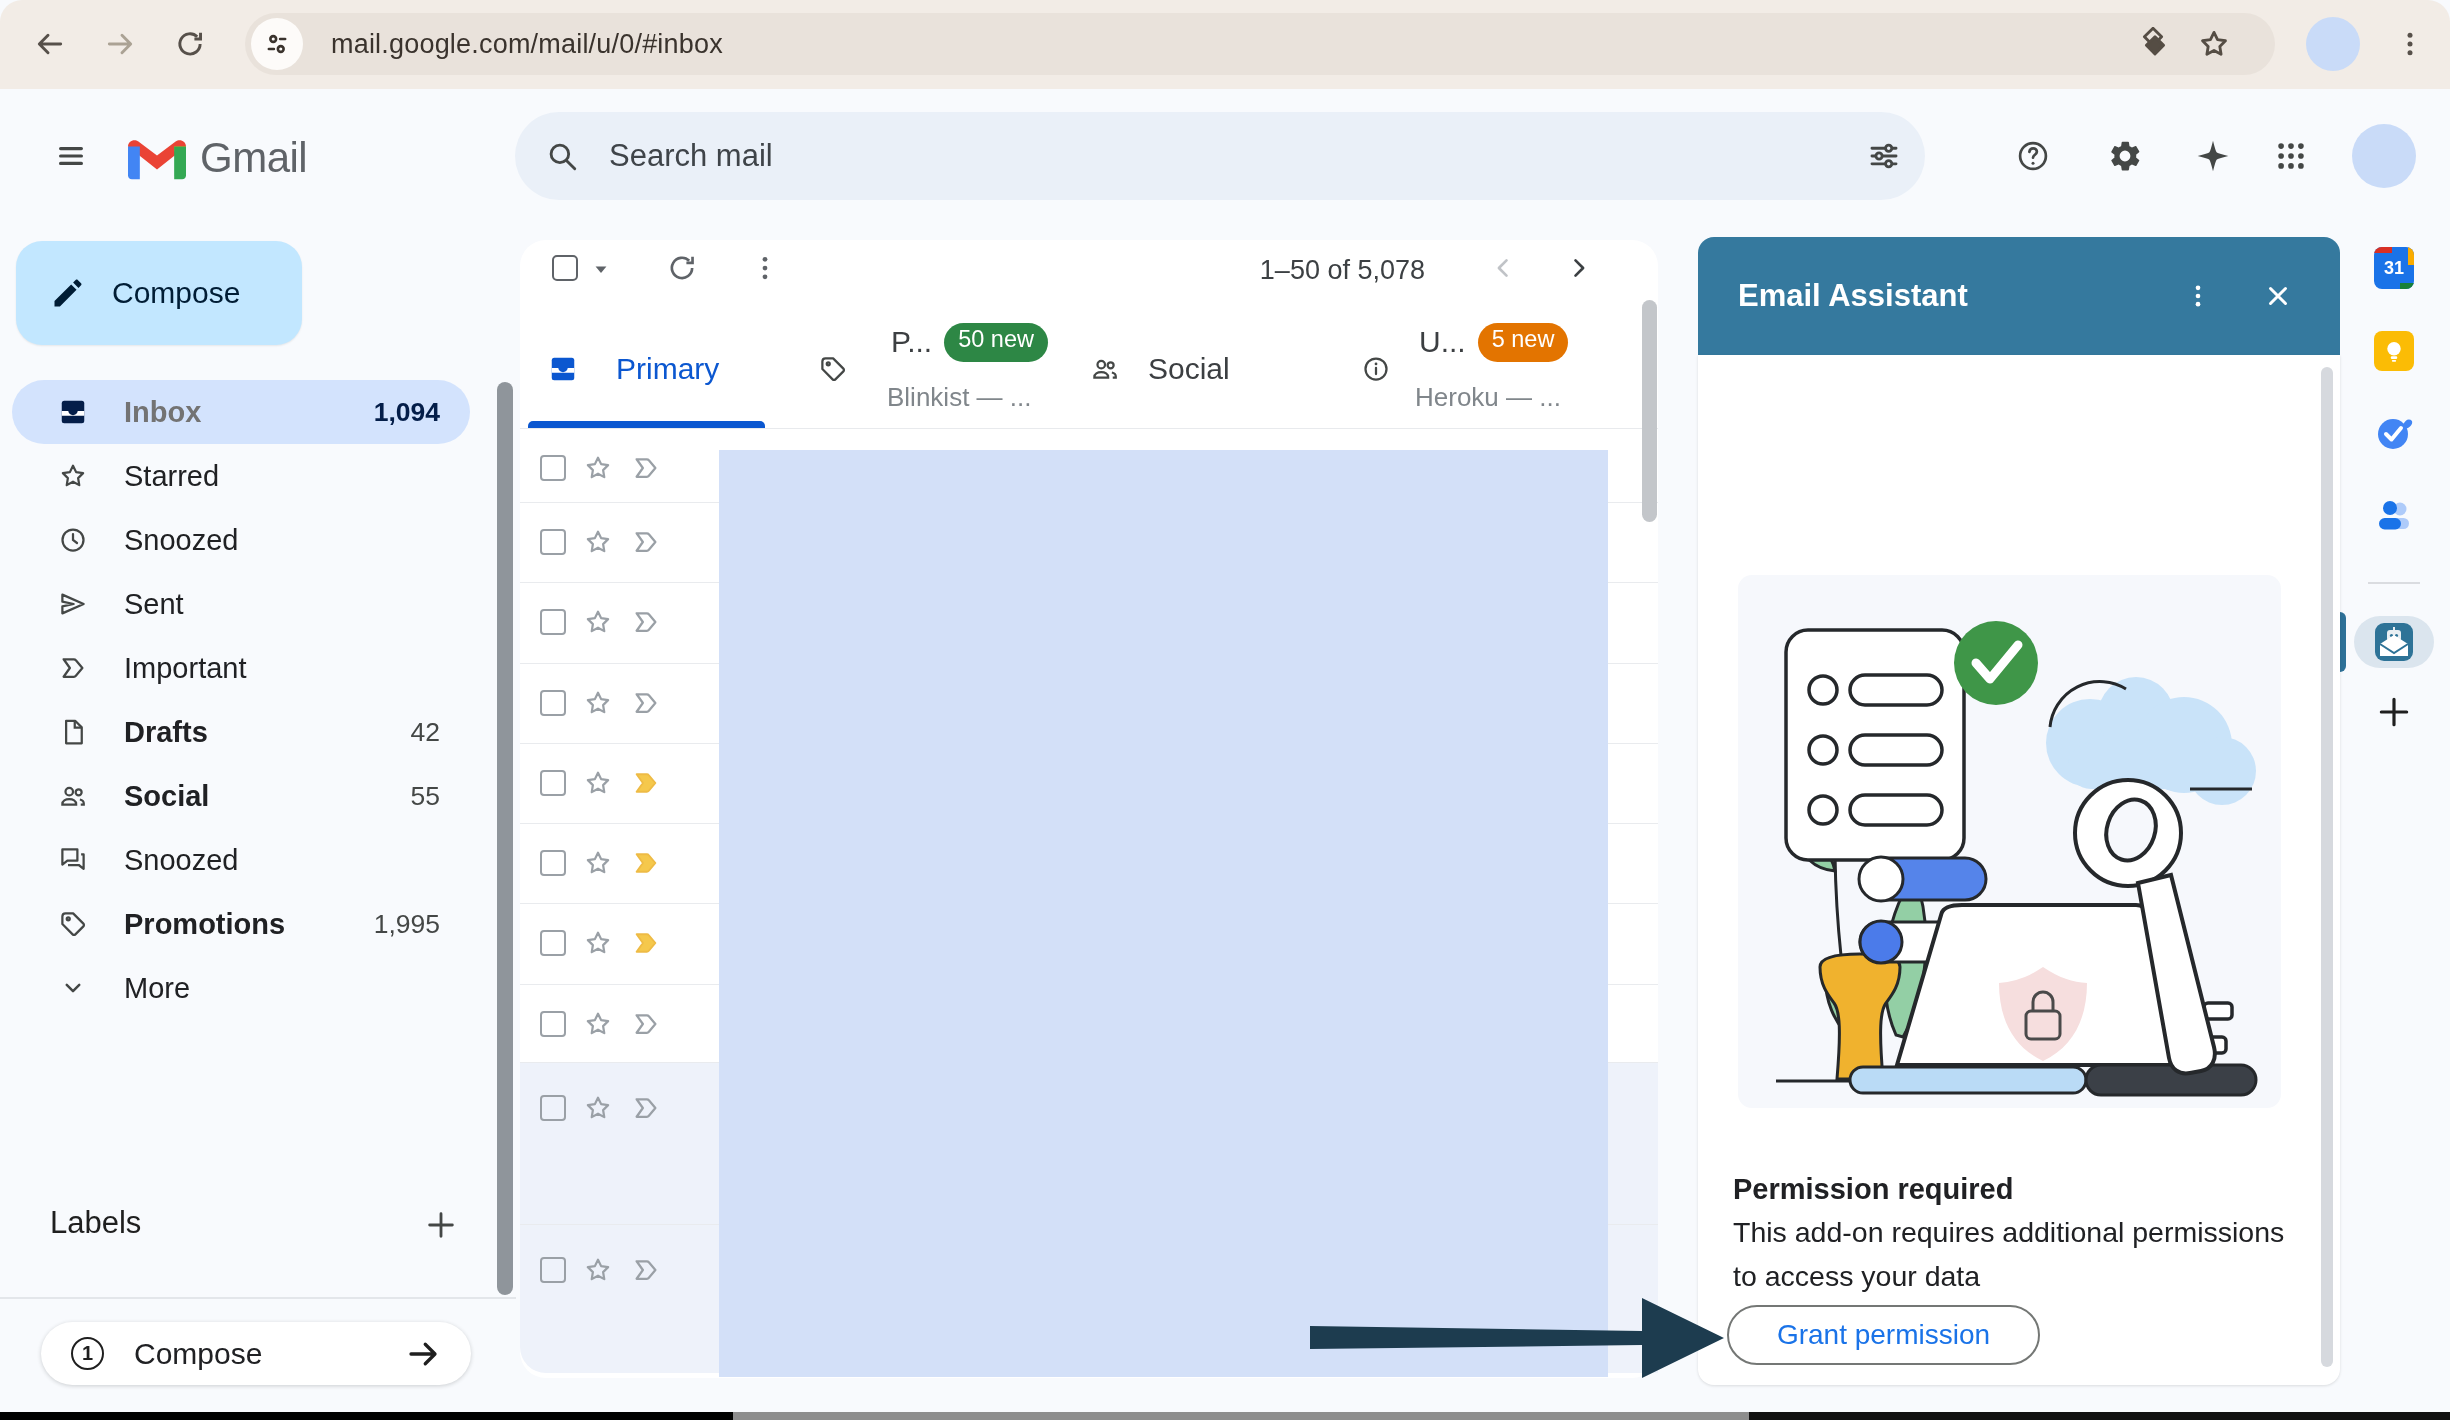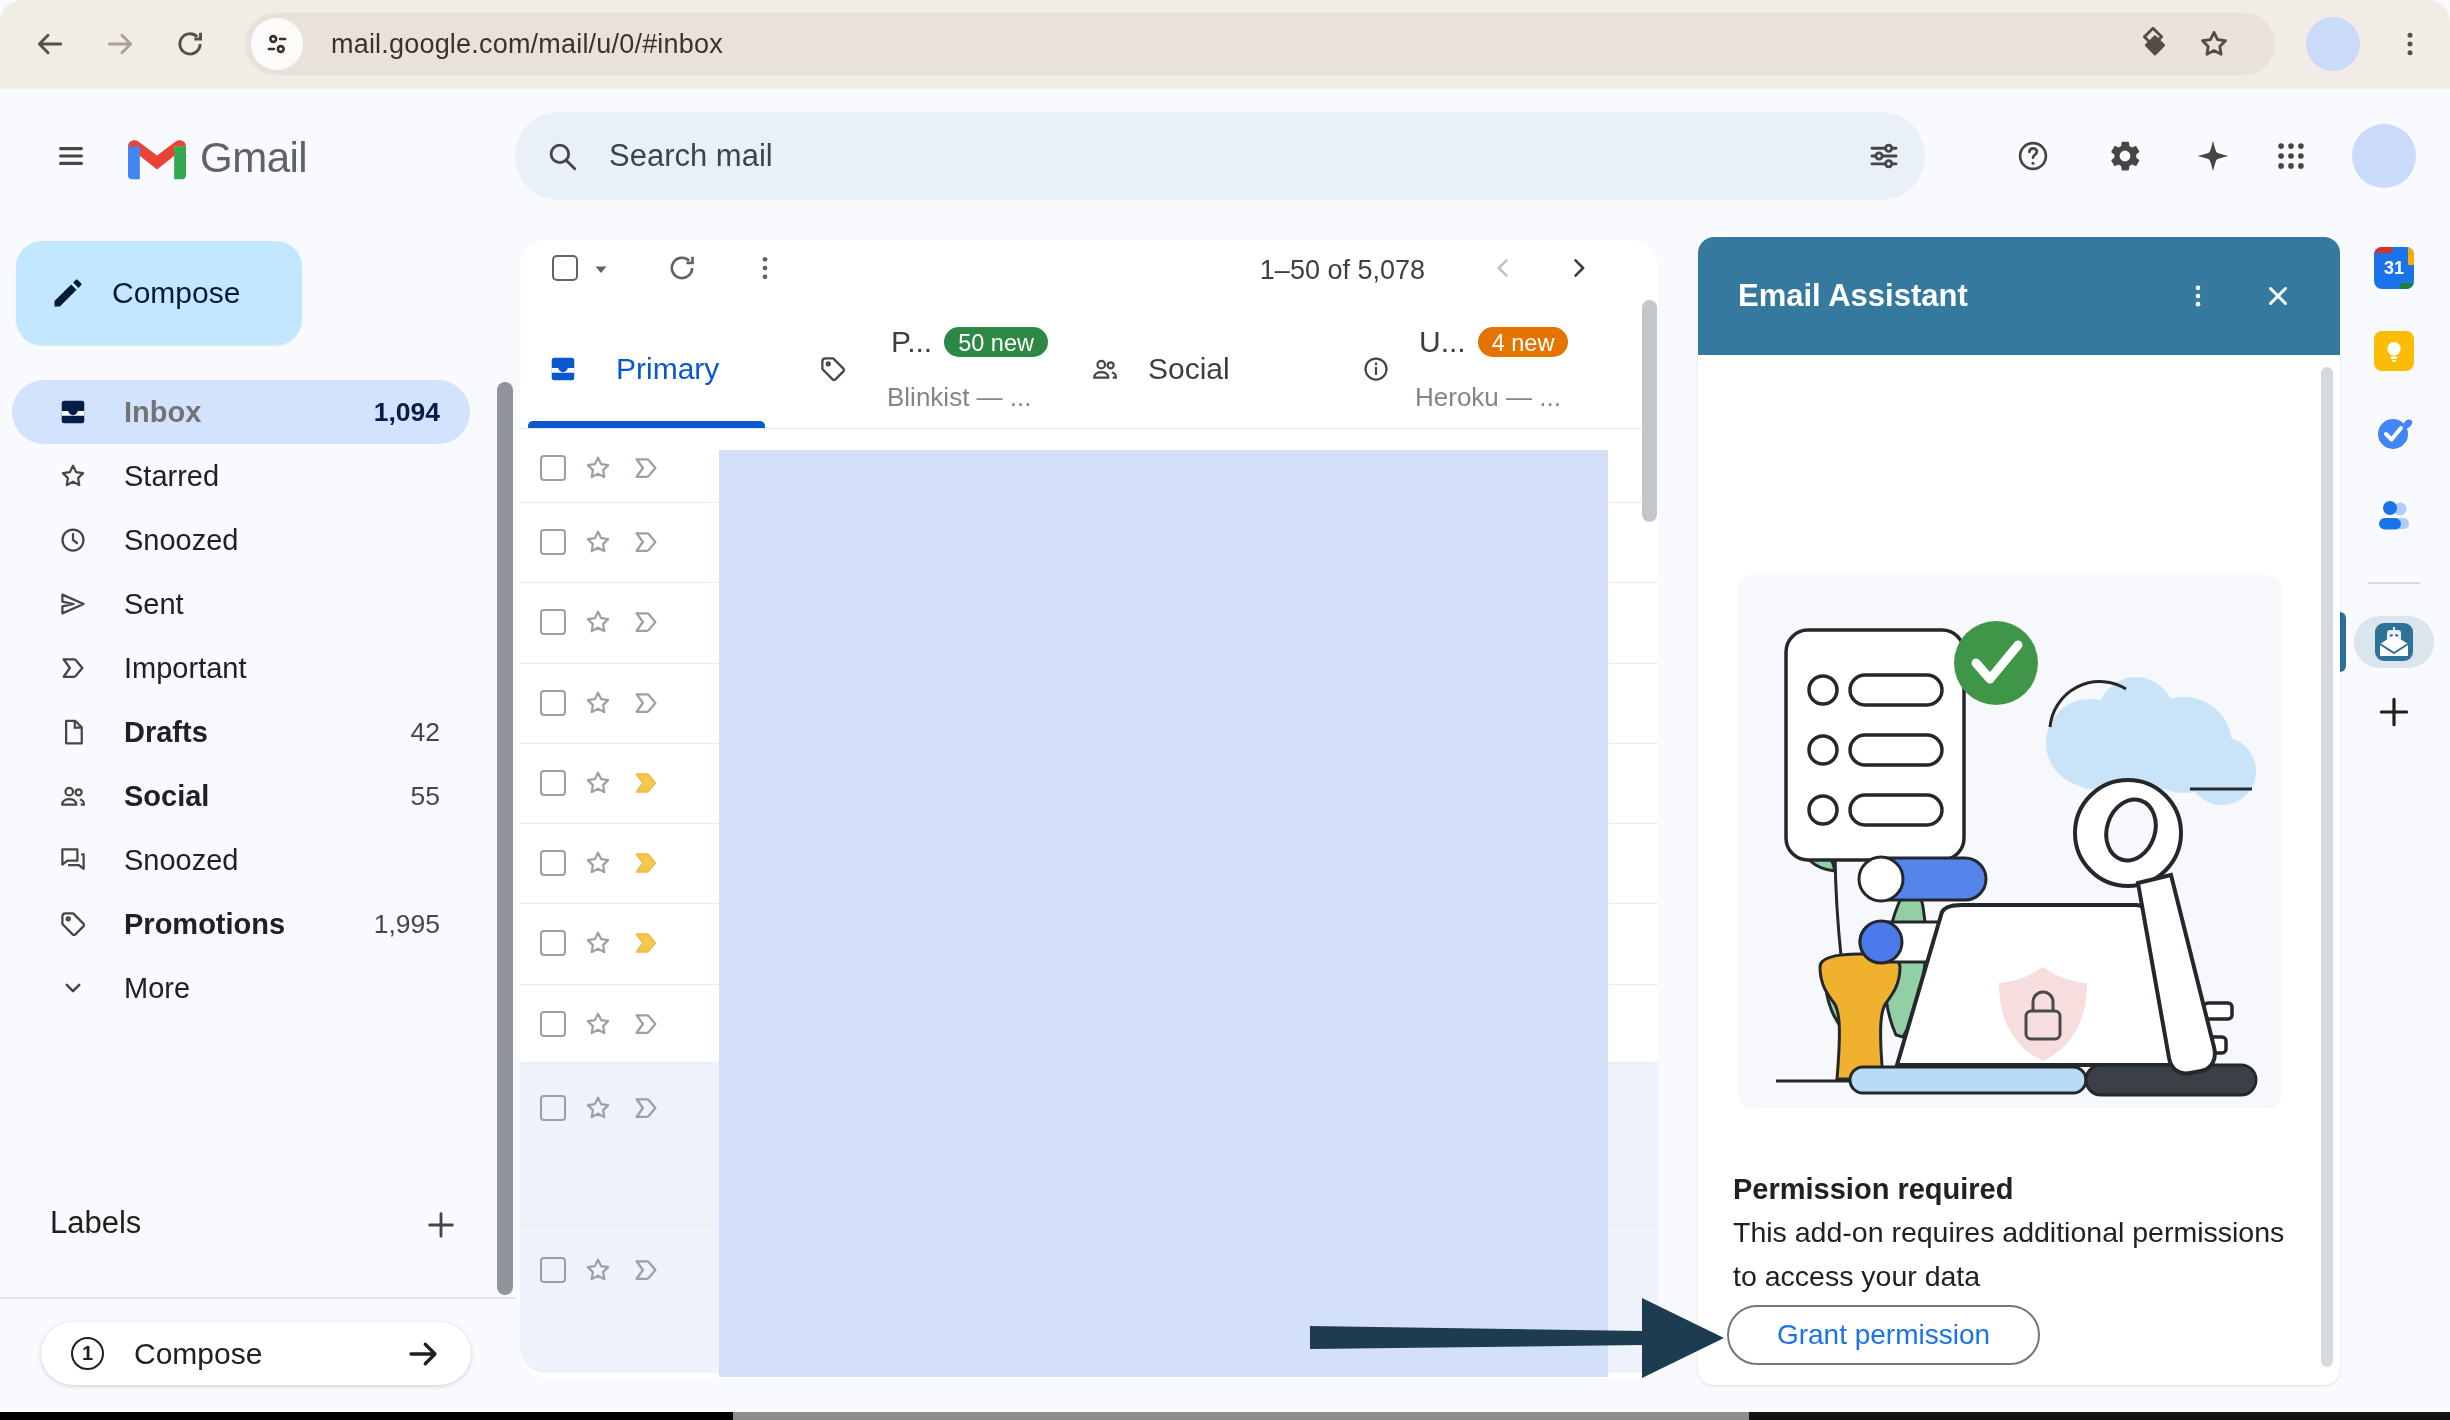--- a/index.html
+++ b/index.html
@@ -58,21 +58,21 @@
   .tb-caret{position:absolute;left:68px;top:16px;width:26px;height:26px;color:#5f6368;}
   .tb-btn{position:absolute;top:0;width:56px;height:56px;display:flex;align-items:center;justify-content:center;color:#5f6368;}
   .tb-range{position:absolute;left:700px;top:15px;width:205px;text-align:right;font-size:27px;color:#3c4043;}
   .tabs{position:absolute;left:0;top:70px;width:100%;height:118px;}
   .tab{position:absolute;top:0;height:118px;width:253px;}
   .tab-ico{position:absolute;top:44px;width:30px;height:30px;color:#444746;}
   .tab-line1{position:absolute;top:12px;height:40px;display:flex;align-items:center;font-size:30px;color:#3c3f42;white-space:nowrap;}
   .tab-line1.centered{top:0;height:118px;}
   .tab.active .tab-line1{color:#0b57d0;font-weight:500;}
   .tab.active .tab-ico{color:#0b57d0;}
-  .tab-badge{margin-left:12px;padding:3px 14px 0;border-radius:999px;color:#fff;font-size:23.5px;font-weight:500;white-space:nowrap;text-align:center;}
+  .tab-badge{margin-left:12px;padding:3px 14px 9px;border-radius:999px;color:#fff;font-size:23.5px;font-weight:500;white-space:nowrap;text-align:center;}
   .tab-sub{position:absolute;top:72px;font-size:26px;color:#80868b;white-space:nowrap;}
   .tab-underline{position:absolute;left:8px;bottom:0;width:237px;height:7px;background:#0b57d0;border-radius:5px 5px 0 0;}
   .tabs-divider{position:absolute;left:0;top:188px;width:100%;height:1px;background:#e8eaed;}
   .rows{position:absolute;left:0;top:189px;width:100%;}
   .row{position:relative;border-bottom:1px solid #e9ebee;background:#fff;}
   .row.read{background:#eef2fa;}
   .row:last-child{border-bottom:none;border-radius:0 0 0 26px;}
   .row-cb{position:absolute;left:20px;width:26px;height:26px;border:2px solid #9aa0a6;border-radius:4px;}
   .row-star{position:absolute;left:63px;width:30px;height:30px;color:#9aa0a6;}
   .row-mk{position:absolute;left:111px;width:30px;height:30px;color:#9aa0a6;}
@@ -464,21 +464,21 @@
             <svg viewBox="0 0 24 24" width="30" height="30">
               <g fill="none" stroke="currentColor" stroke-width="1.8">
                 <circle cx="12" cy="12" r="8.4"></circle>
                 <path d="M12 11v5" stroke-linecap="round"></path>
               </g>
               <circle cx="12" cy="7.9" r="1.1" fill="currentColor"></circle>
             </svg>
           </span>
           <span class="tab-line1" style="left: 140px;">
             <span>U...</span>
-            <span class="tab-badge" style="background: rgb(227, 116, 0);">4 new</span>
+            <span class="tab-badge" style="background: rgb(227, 116, 0);">5 new</span>
           </span>
           <span class="tab-sub" style="left: 136px;">Heroku — ...</span>
         </div>
       </div>
     <div class="tabs-divider"></div>
     <div class="rows" id="rows">
         <div class="row" style="height: 74px;">
           <span class="row-cb" style="top: 26px;"></span>
           <span class="row-star" style="top: 24px;">
             <svg viewBox="0 0 24 24" width="30" height="30">

